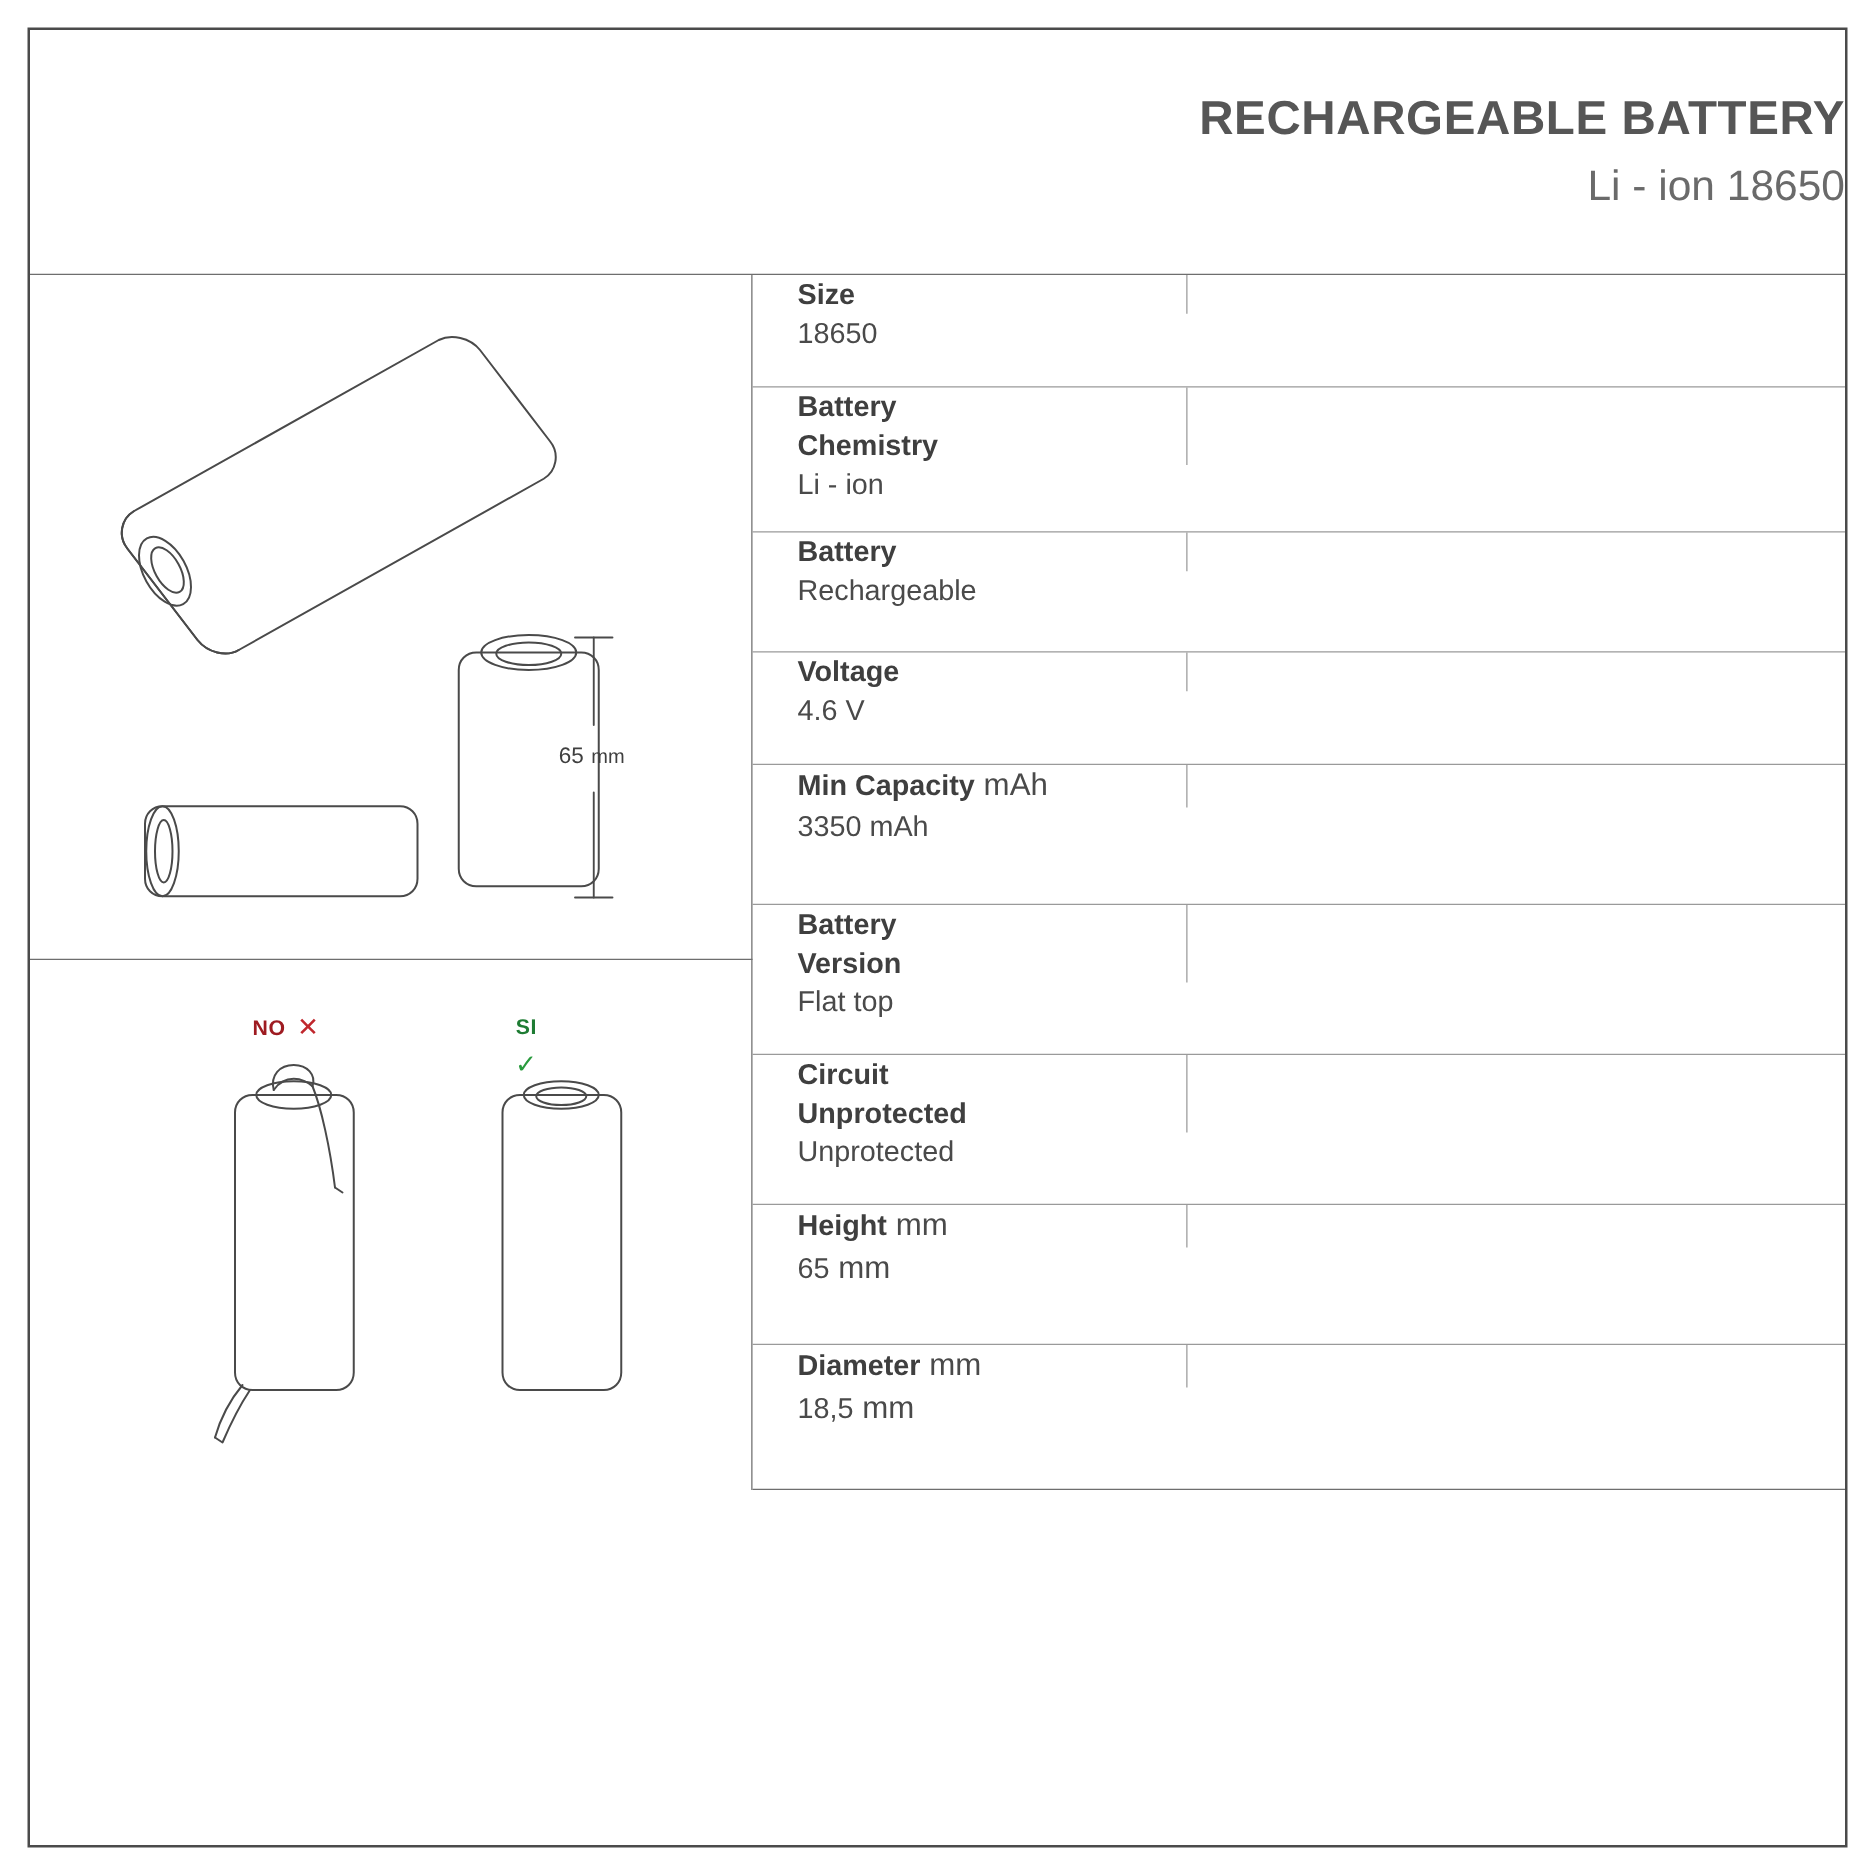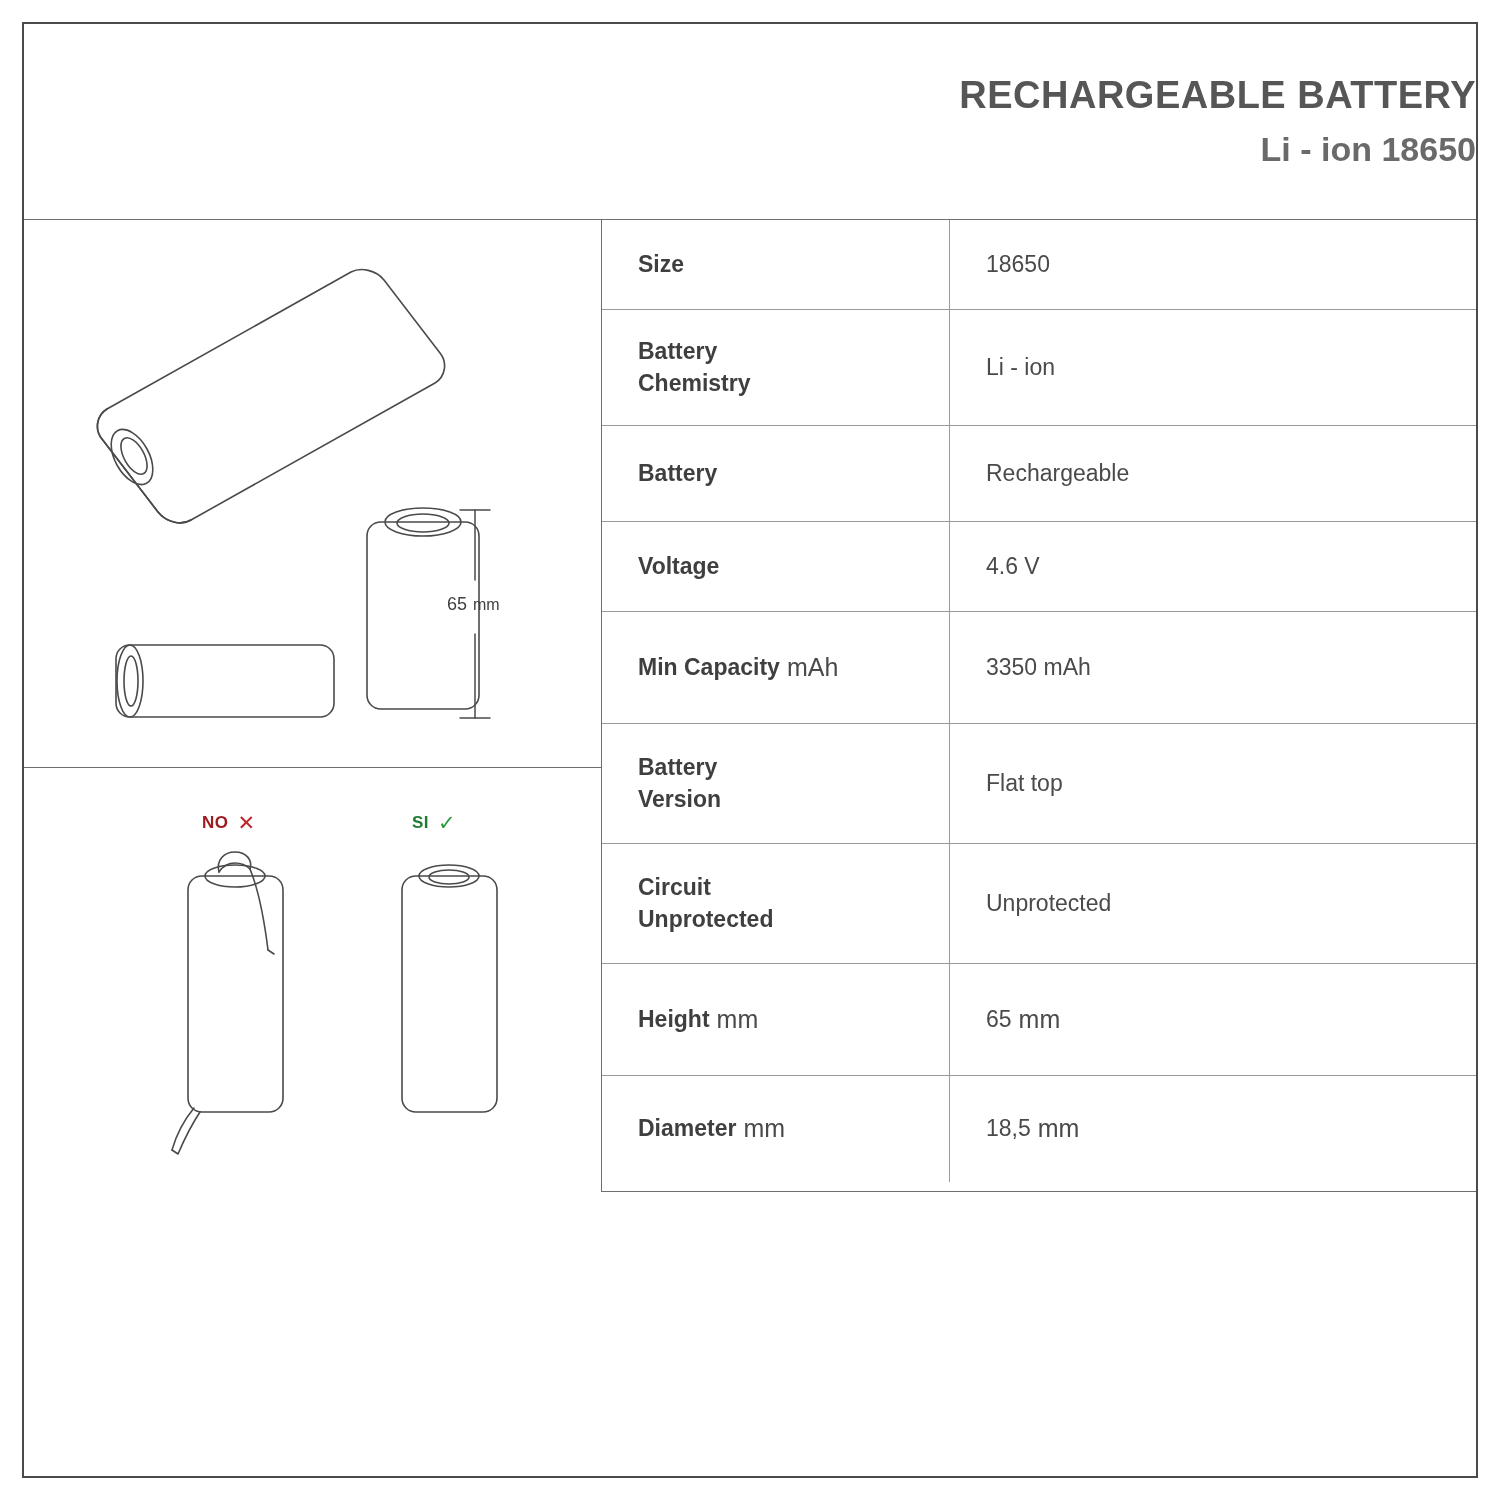--- a/index.html
+++ b/index.html
@@ -47,21 +47,21 @@
     font-size: 38px;
     font-weight: bold;
     letter-spacing: 0.5px;
     color: #565656;
     text-align: center;
     line-height: 1.1;
   }
   .subtitle {
     margin-top: 14px;
     font-size: 34px;
-    font-weight: bold;
+    font-weight: normal;
     color: #6a6a6a;
     text-align: center;
     line-height: 1.1;
   }
 
   
   .left-col {
     position: absolute;
     left: 24px;
     top: 220px;
@@ -98,21 +98,21 @@
   .judge-label {
     position: absolute;
     font-size: 17px;
     font-weight: bold;
     letter-spacing: 0.5px;
     display: flex;
     align-items: center;
     gap: 9px;
   }
   .judge-no { color: #9e1b21; }
-  .judge-si { color: #1e7c33; }
+  .judge-si { color: #1e7c33; flex-direction: column; }
   .mark {
     font-size: 21px;
     font-weight: normal;
     line-height: 1;
   }
   .mark-x { color: #c0272d; }
   .mark-check { color: #2a9b3e; }
 
   
   .table {
@@ -122,20 +122,21 @@
     width: 874px;
     height: 972px;
     box-sizing: border-box;
     border-bottom: 1.6px solid #6e6e6e;
   }
   .row {
     display: flex;
     width: 100%;
     box-sizing: border-box;
     border-bottom: 1.4px solid #9a9a9a;
+    flex-direction: column;
   }
   .row:last-child { border-bottom: none; }
   .cell-key, .cell-val {
     box-sizing: border-box;
     display: flex;
     align-items: center;
     padding: 0 36px;
   }
   .cell-key {
     width: 348px;

